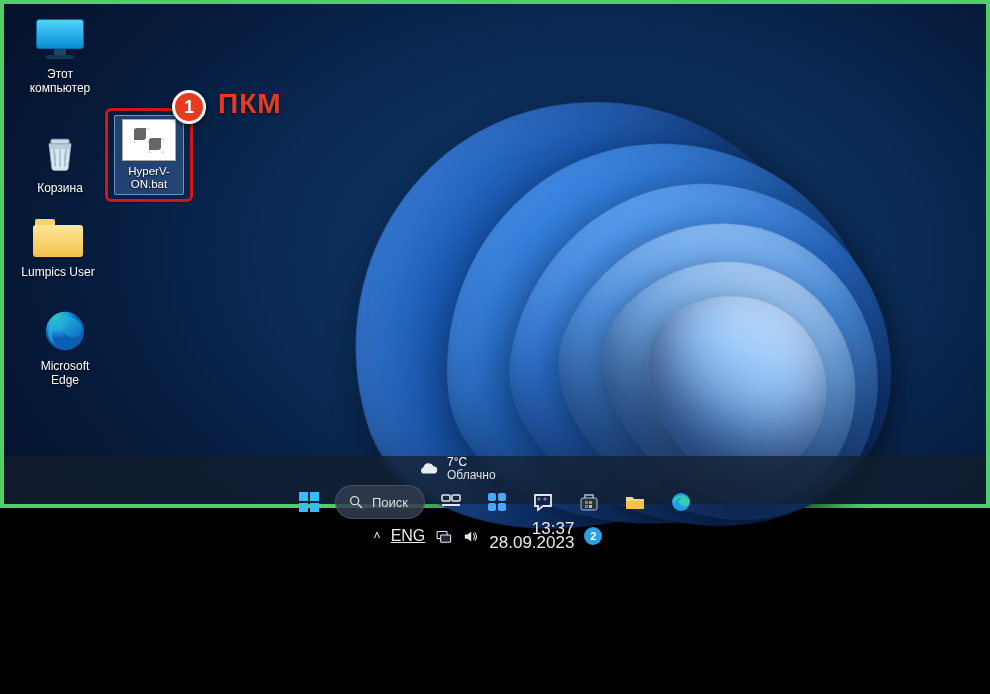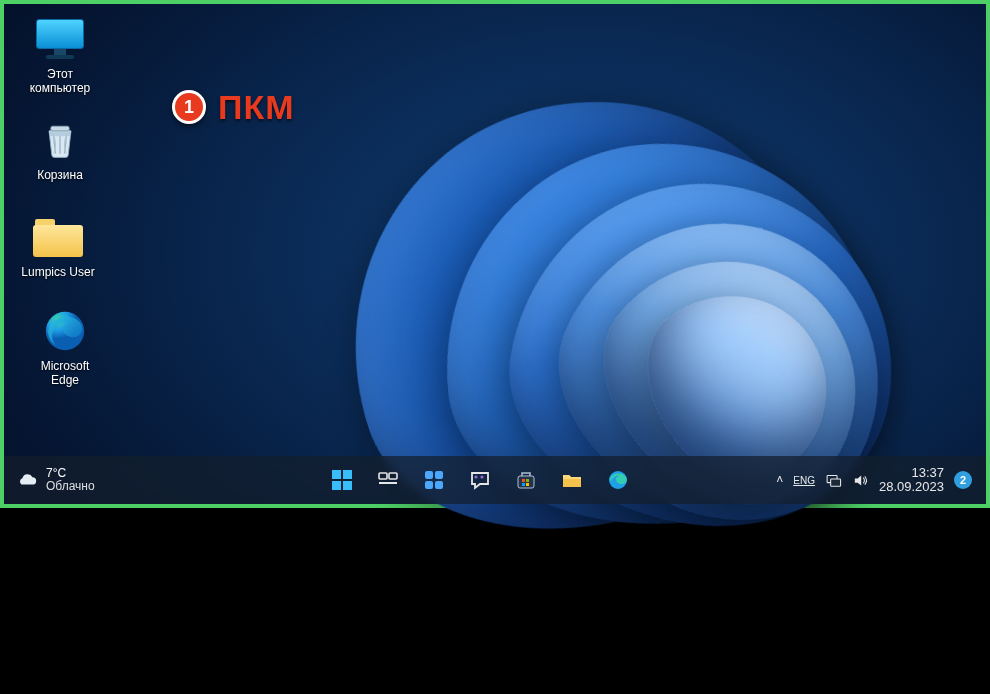--- a/index.html
+++ b/index.html
@@ -43,38 +43,38 @@
   .sel-wrap { position:absolute; left:101px; top:104px; width:88px; height:94px; border:3px solid #d11717; border-radius:6px; box-shadow:0 0 0 1px rgba(0,0,0,.3); }
   .sel-inner { position:absolute; inset:4px 6px; background:rgba(120,170,255,.25); border:1px solid rgba(160,200,255,.6); border-radius:2px; display:flex; flex-direction:column; align-items:center; padding-top:3px; }
   .baticon { width:54px; height:42px; background:#fff; border:1px solid #aaa; position:relative; }
   .baticon::before, .baticon::after { content:""; position:absolute; width:15px; height:15px; background:#666; border-radius:3px; }
   .baticon::before { left:11px; top:8px; box-shadow:inset -3px -3px 0 0 #fff, inset -5px -5px 0 0 #666; }
   .baticon::after { left:26px; top:18px; box-shadow:inset -3px -3px 0 0 #fff, inset -5px -5px 0 0 #666; }
   .sel-inner .label { color:#fff; font-size:11.5px; line-height:13px; text-align:center; margin-top:4px; text-shadow:0 1px 2px rgba(0,0,0,.9); }
 
   
   .badge { position:absolute; left:168px; top:86px; width:34px; height:34px; border-radius:50%; background:#e83a1f; border:3px solid #fff; color:#fff; font-weight:700; font-size:18px; display:flex; align-items:center; justify-content:center; box-shadow:0 2px 5px rgba(0,0,0,.6); }
-  .annot { position:absolute; left:214px; top:84px; color:#e83a1f; font-weight:900; font-size:34px; letter-spacing:1px; text-shadow:0 2px 3px rgba(0,0,0,.6); }
-
-  
-  .taskbar { position:absolute; left:0; right:0; bottom:0; height:48px; background:rgba(20,30,45,.72); backdrop-filter:blur(4px); display:flex; align-items:center; }
+  .annot { position:absolute; left:214px; top:84px; color:#e83a1f; font-weight:900; font-size:28px; letter-spacing:1px; text-shadow:0 2px 3px rgba(0,0,0,.6); }
+
+  
+  .taskbar { position:absolute; left:0; right:0; bottom:0; height:48px; background:rgba(20,30,45,.72); backdrop-filter:blur(4px); display:flex; align-items:center;flex-direction:column; }
   .tb-left { display:flex; align-items:center; gap:8px; padding-left:12px; min-width:180px; }
   .wicon { width:22px; height:22px; }
   .w-text { color:#fff; font-size:12px; line-height:13px; }
   .tb-center { flex:1; display:flex; align-items:center; justify-content:center; gap:6px; }
   .tbtn { width:40px; height:40px; border-radius:4px; display:flex; align-items:center; justify-content:center; cursor:pointer; }
   .tbtn svg { width:24px; height:24px; }
   .search { display:flex; align-items:center; gap:8px; height:34px; padding:0 16px 0 12px; border-radius:17px; background:rgba(50,60,80,.85); border:1px solid rgba(255,255,255,.12); color:#ddd; font-size:13px; cursor:pointer; }
   .tb-right { display:flex; align-items:center; gap:10px; padding-right:14px; color:#e8e8e8; font-size:12px; }
   .tray { display:flex; align-items:center; gap:10px; }
   .tray svg { width:17px; height:17px; }
-  .clock { text-align:right; line-height:14px; font-size:13px; }
+  .clock { text-align:right; line-height:14px; font-size:17px; }
   .dot { width:18px; height:18px; border-radius:50%; background:#2f9fe0; color:#fff; font-size:11px; font-weight:600; display:flex; align-items:center; justify-content:center; }
 
-  .lang { font-size:10px;text-decoration:underline; }
+  .lang { font-size:16px;text-decoration:underline; }
   .chev { font-size:12px; }
 </style>
 </head>
 <body>
 
 <div class="frame">
   <div class="desktop">
 
     <div class="bloom">
       <div class="petal p1"></div>
@@ -92,21 +92,21 @@
             <div class="monitor">
               <div class="screen"></div>
               <div class="stand"></div>
               <div class="base"></div>
             </div>
           </div>
         <div class="label" style="white-space:pre-line">Этот
 компьютер</div>
       </div>
 
-      <div class="dicon" style="left:6px;top:103px">
+      <div class="dicon" style="left:6px;top:116px">
         <div class="glyph bin">
           <svg viewBox="0 0 48 48">
               <path d="M12 14 L36 14 L33 40 Q33 43 30 43 L18 43 Q15 43 15 40 Z" fill="#d9e8f2" stroke="#8aa7b8" stroke-width="1"></path>
               <path d="M12 14 L36 14 L35 20 L13 20 Z" fill="#b6cedd"></path>
               <rect x="14" y="9" width="20" height="5" rx="2" fill="#c8dae6" stroke="#8aa7b8"></rect>
               <path d="M17 20 L19 39 M24 20 L24 39 M31 20 L29 39" stroke="#9cb8c8" stroke-width="1.5" fill="none"></path>
               <path d="M16 17 C20 25 20 31 17 38 M32 17 C28 25 28 31 31 38" stroke="#a8c2d1" stroke-width="1" fill="none"></path>
             </svg>
         </div>
         <div class="label">Корзина</div>
@@ -139,20 +139,26 @@
           <circle cx="24" cy="24" r="20" fill="url(#eg1)"></circle>
           <path d="M7 22 C10 10 26 6 36 12 C44 17 44 27 36 30 C29 32 22 28 22 22 C22 18 25 15 30 15 C24 13 14 15 11 26 C10 30 11 35 15 39 C9 36 5 29 7 22 Z" fill="url(#eg2)" opacity=".9"></path>
           </svg>
         </div>
         <div class="label" style="white-space:pre-line">Microsoft
 Edge</div>
       </div>
 
     </div>
 
+    <div class="sel-wrap">
+      <div class="sel-inner">
+        <div class="baticon"></div>
+        <div class="label">HyperV-ON.bat</div>
+      </div>
+    </div>
 
     <div class="badge">1</div>
     <div class="annot">ПКМ</div>
 
     <div class="taskbar">
 
       <div class="tb-left">
         <svg class="wicon" viewBox="0 0 24 24">
             <path d="M6 17 H18 A4 4 0 0 0 18 9 A6 6 0 0 0 7 10 A4 4 0 0 0 6 17 Z" fill="#e6eef5"></path>
           </svg>
@@ -164,20 +170,27 @@
 
       <div class="tb-center">
         <div class="tbtn">
           <svg viewBox="0 0 24 24">
             <rect x="2" y="2" width="9" height="9" fill="#38bdf8"></rect>
               <rect x="13" y="2" width="9" height="9" fill="#38bdf8"></rect>
             <rect x="2" y="13" width="9" height="9" fill="#38bdf8"></rect>
               <rect x="13" y="13" width="9" height="9" fill="#38bdf8"></rect>
           </svg>
         </div>
+        <div class="search">
+          <svg viewBox="0 0 24 24" width="16" height="16">
+              <circle cx="10" cy="10" r="6" stroke="#ddd" stroke-width="2" fill="none"></circle>
+              <line x1="15" y1="15" x2="21" y2="21" stroke="#ddd" stroke-width="2"></line>
+            </svg>
+          <span>Поиск</span>
+        </div>
         <div class="tbtn">
           <svg viewBox="0 0 24 24">
               <rect x="3" y="5" width="8" height="6" rx="1" stroke="#e6e6e6" fill="none" stroke-width="1.6"></rect>
               <rect x="13" y="5" width="8" height="6" rx="1" stroke="#e6e6e6" fill="none" stroke-width="1.6"></rect>
               <rect x="3" y="14" width="18" height="2" fill="#e6e6e6"></rect>
             </svg>
         </div>
         <div class="tbtn">
           <svg viewBox="0 0 24 24">
               <rect x="3" y="3" width="8" height="8" rx="2" fill="#4aa8ff"></rect>

